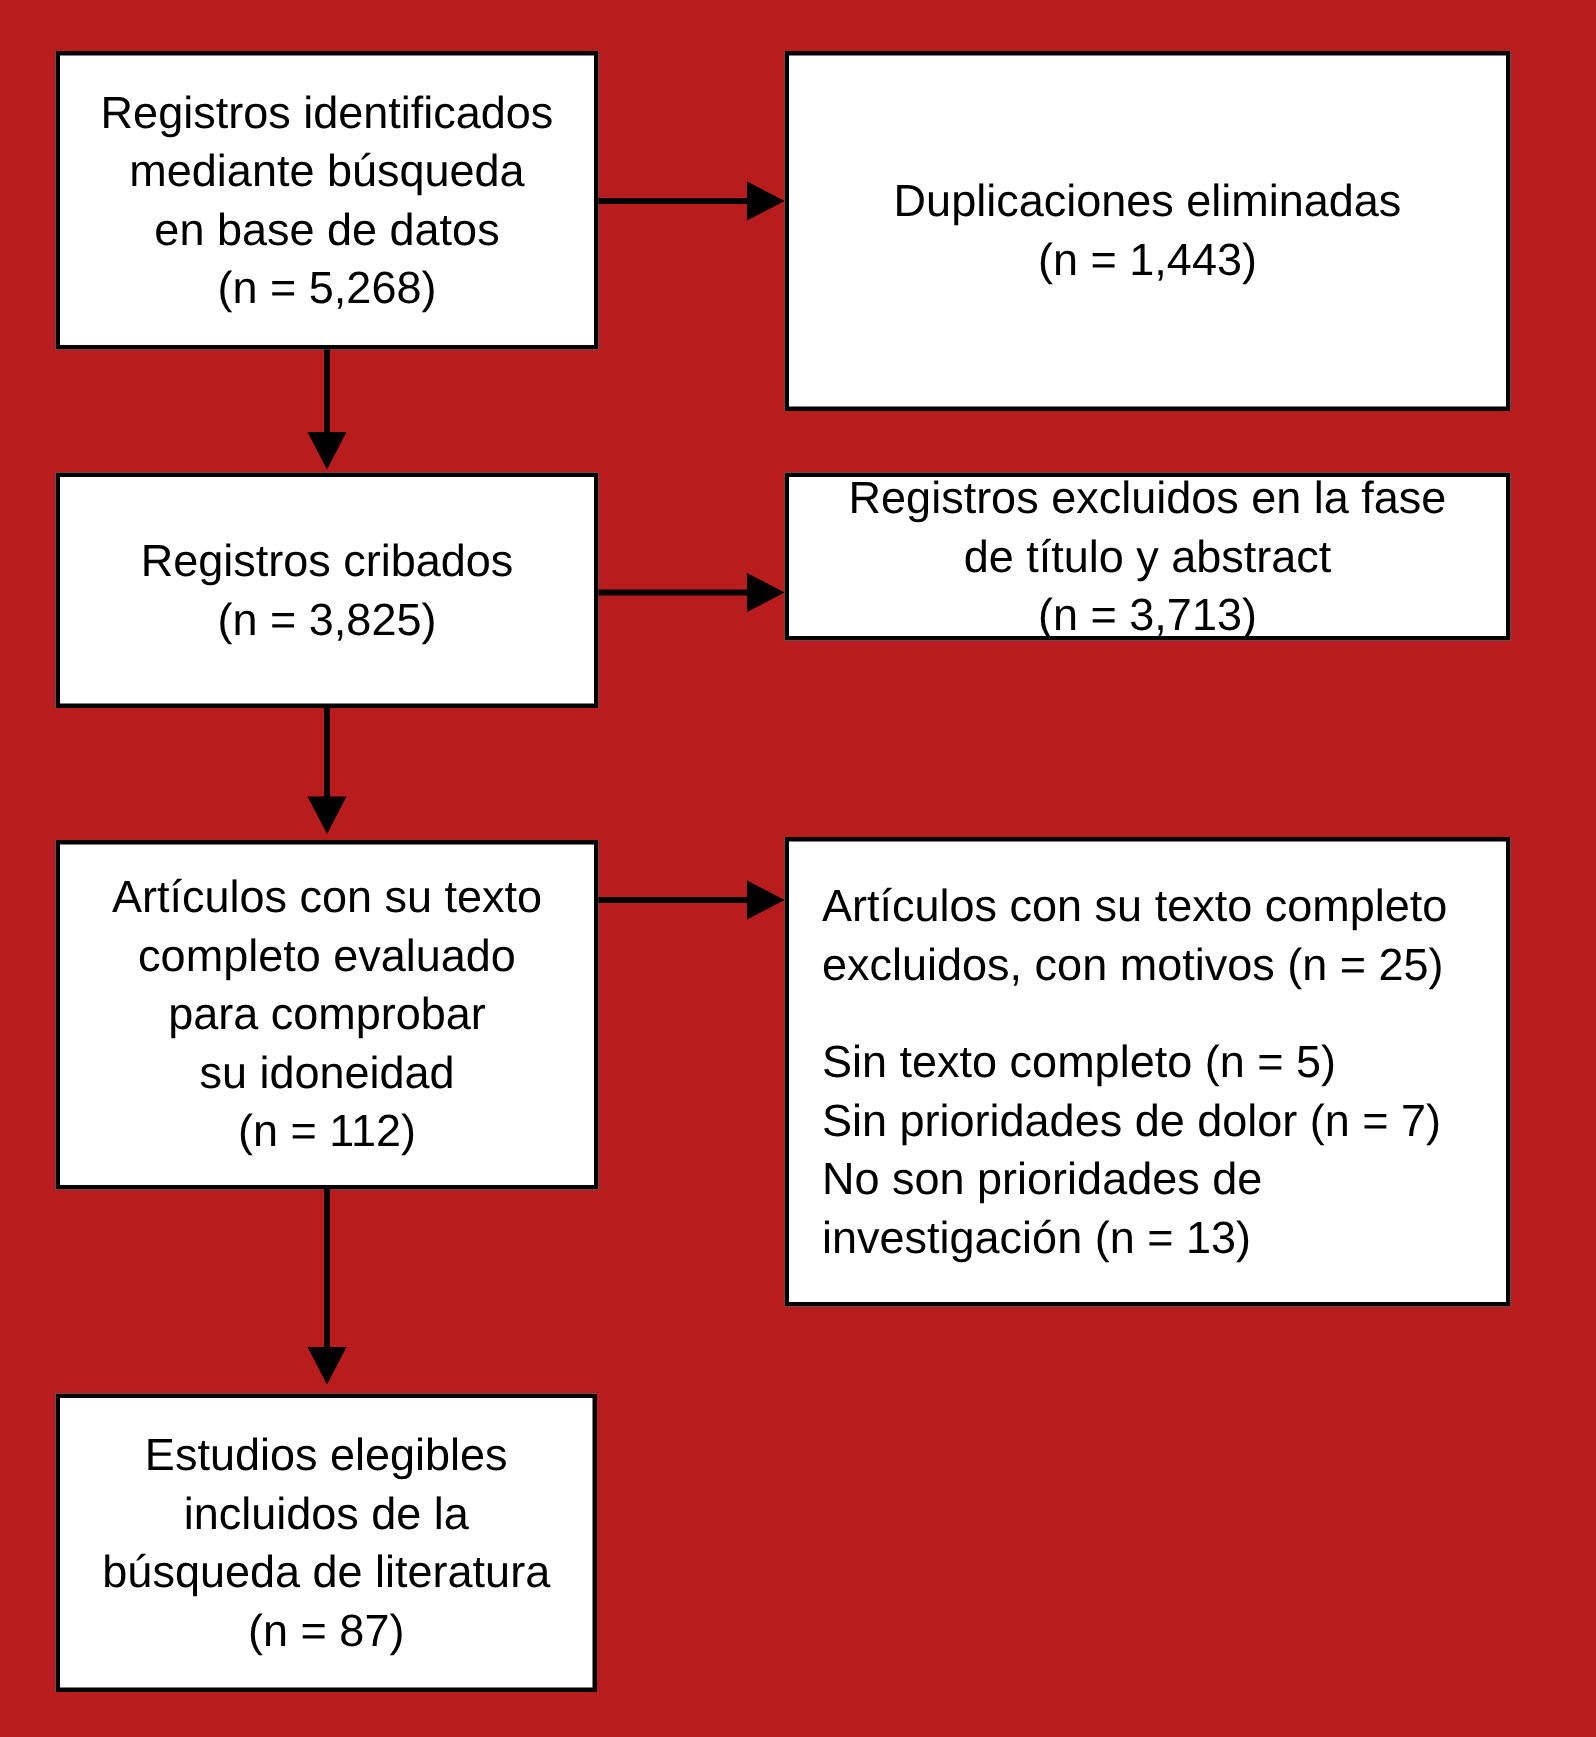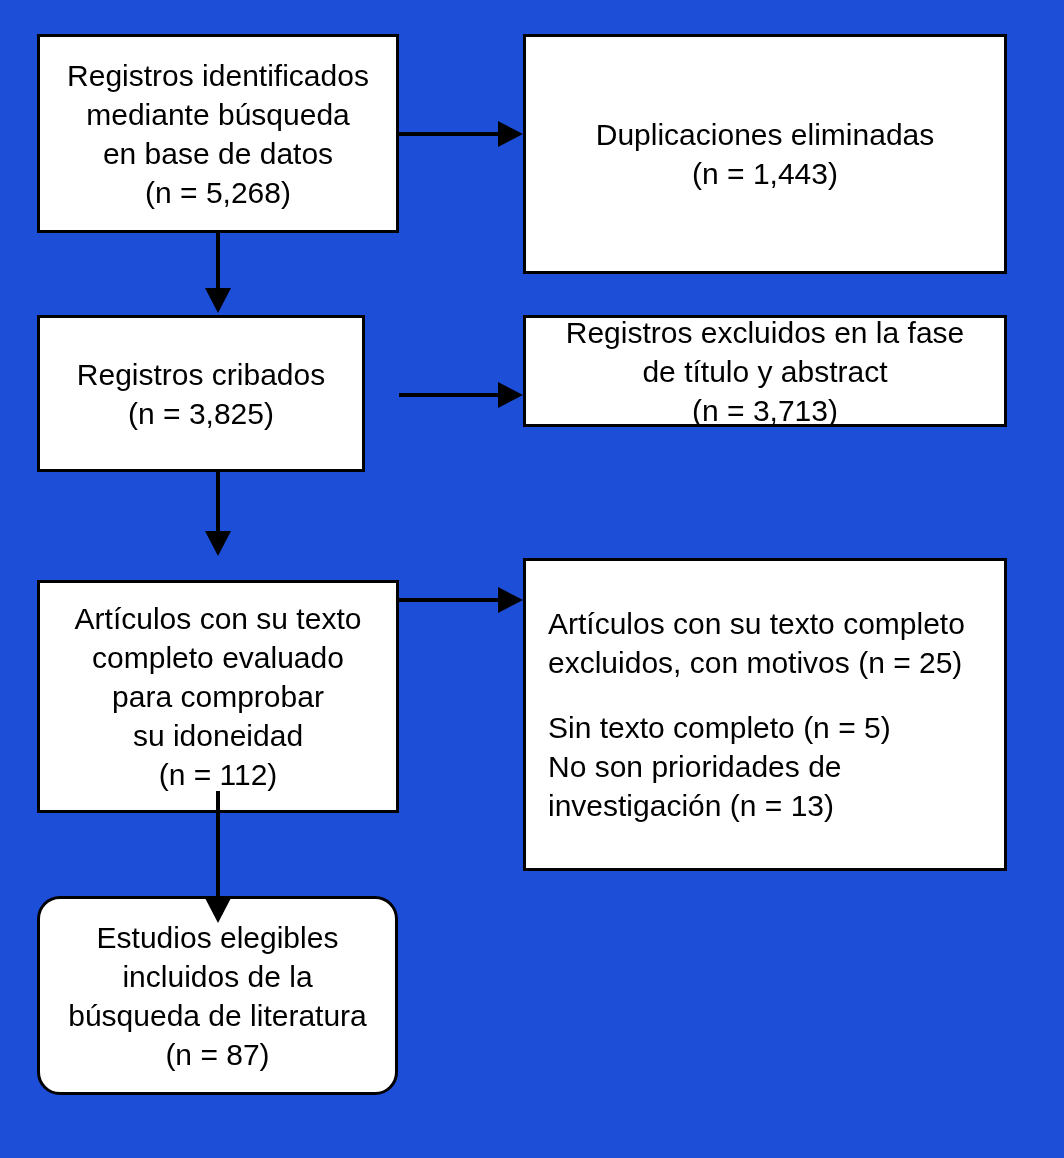--- a/index.html
+++ b/index.html
@@ -8,21 +8,21 @@
     padding: 0;
     background: #ffffff;
   }
   body {
     font-family: "Liberation Sans", "DejaVu Sans", sans-serif;
   }
   #diagram {
     position: relative;
     width: 1064px;
     height: 1158px;
-    background: #1d4ed8;
+    background: #b91c1c;
     overflow: hidden;
   }
   .flow-box {
     position: absolute;
     box-sizing: border-box;
     border: 3px solid #000000;
     background: #ffffff;
     display: flex;
     flex-direction: column;
     justify-content: center;
@@ -44,25 +44,25 @@
   .box-line {
     display: block;
     white-space: pre;
   }
   .box-line.spacer {
     height: 26px;
   }
   
   #box-identified   { left: 37px;  top: 34px;  width: 362px; height: 199px; }
   #box-duplicates   { left: 523px; top: 34px;  width: 484px; height: 240px; }
-  #box-screened     { left: 37px;  top: 315px; width: 328px; height: 157px; }
+  #box-screened     { left: 37px;  top: 315px; width: 362px; height: 157px; }
   #box-excluded-ta  { left: 523px; top: 315px; width: 484px; height: 112px; }
-  #box-fulltext     { left: 37px;  top: 580px; width: 362px; height: 233px; }
+  #box-fulltext     { left: 37px;  top: 560px; width: 362px; height: 233px; }
   #box-excluded-ft  { left: 523px; top: 558px; width: 484px; height: 313px; }
-  #box-included     { left: 37px;  top: 896px; width: 361px; height: 199px; border-radius: 23px; }
+  #box-included     { left: 37px;  top: 929px; width: 361px; height: 199px; }
 
   .connector {
     position: absolute;
     pointer-events: none;
   }
   .connector svg {
     display: block;
     overflow: visible;
   }
 </style>
@@ -100,20 +100,21 @@
     <span class="box-line">para comprobar</span>
     <span class="box-line">su idoneidad</span>
     <span class="box-line">(n = 112)</span>
   </div>
 
   <div class="flow-box left-text" id="box-excluded-ft">
     <span class="box-line">Artículos con su texto completo</span>
     <span class="box-line">excluidos, con motivos (n = 25)</span>
     <span class="box-line spacer"></span>
     <span class="box-line">Sin texto completo (n = 5)</span>
+    <span class="box-line">Sin prioridades de dolor (n = 7)</span>
     <span class="box-line">No son prioridades de</span>
     <span class="box-line">investigación (n = 13)</span>
   </div>
 
   <div class="flow-box center-text" id="box-included">
     <span class="box-line">Estudios elegibles</span>
     <span class="box-line">incluidos de la</span>
     <span class="box-line">búsqueda de literatura</span>
     <span class="box-line">(n = 87)</span>
   </div>

